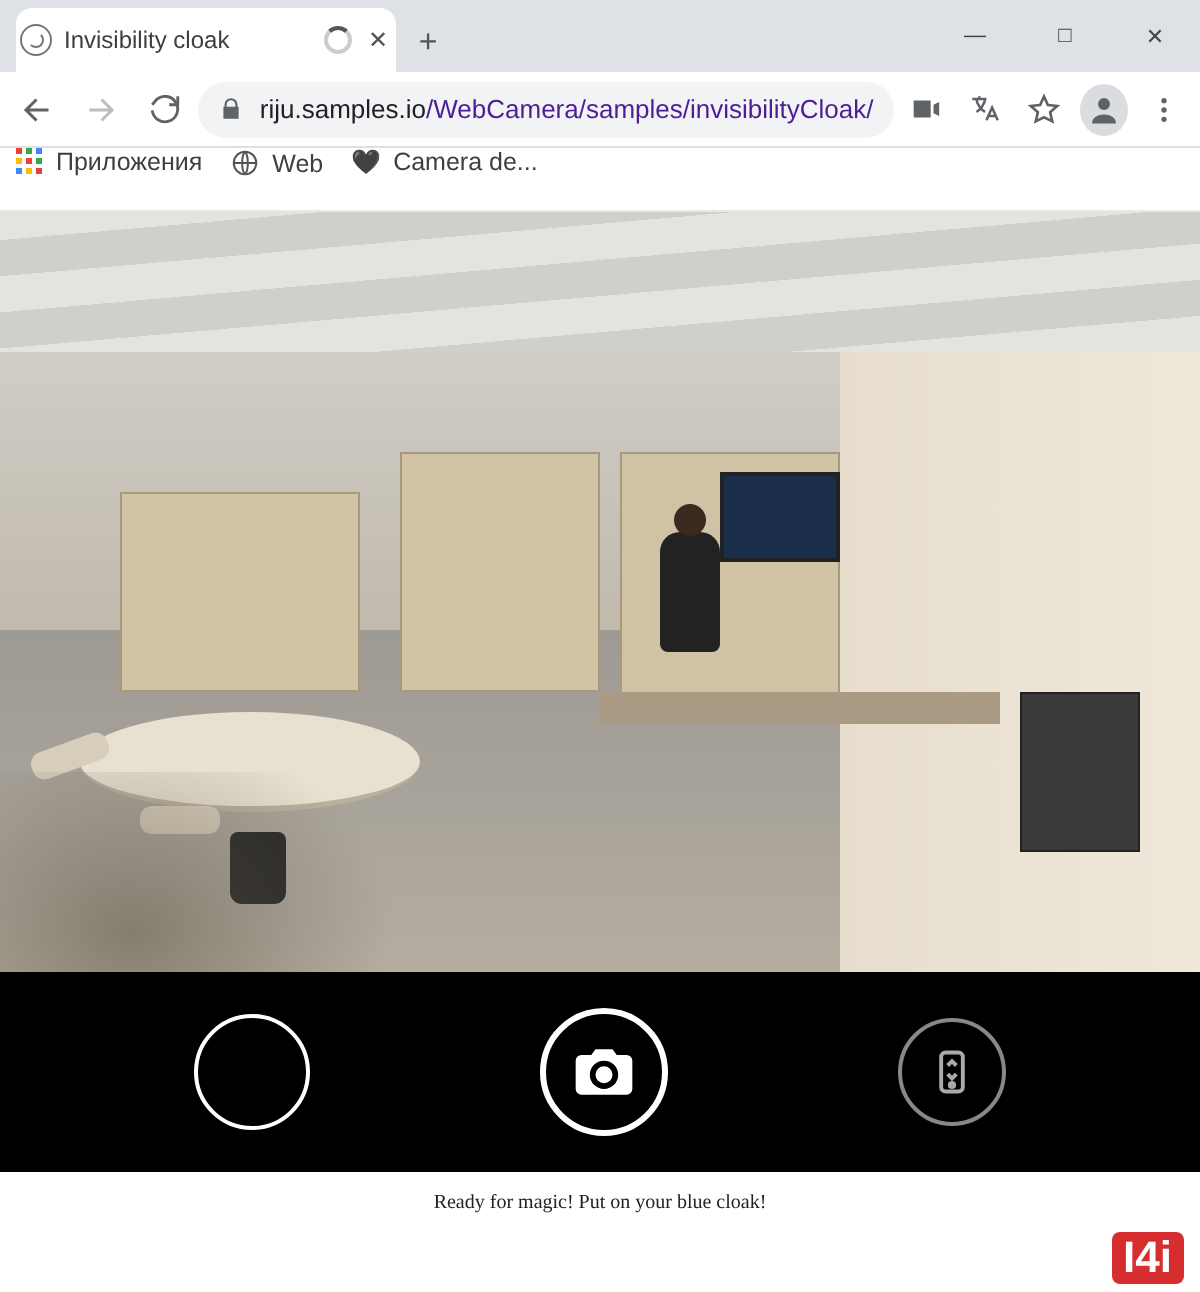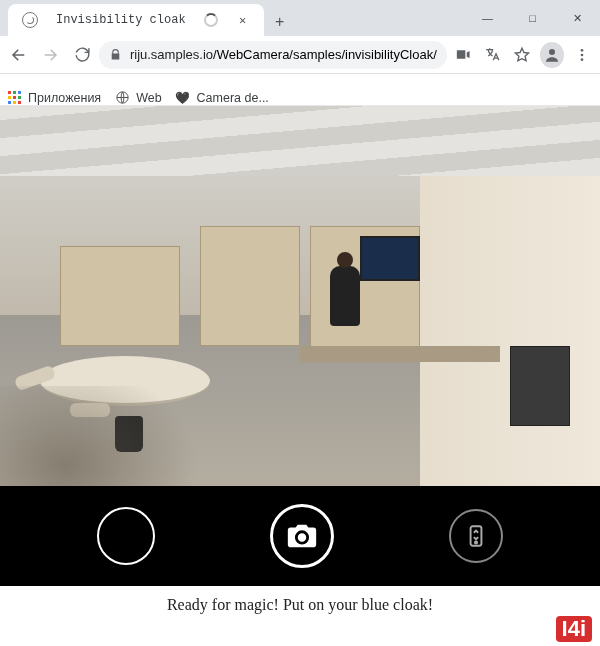--- a/index.html
+++ b/index.html
@@ -16,29 +16,28 @@
   
   .titlebar {
     height: 36px;
     background: #dee1e6;
     display: flex;
     align-items: flex-end;
   }
   .tab {
     display: flex;
     align-items: center;
-    gap: 18px;
+    gap: 6px;
     height: 32px;
     background: #fff;
     border-radius: 8px 8px 0 0;
-    padding: 0 14px;
+    padding: 0 2px;
     margin-left: 8px;
     min-width: 190px;
     position: relative;
-    font-family: Liberation Mono, monospace;
   }
   .tab .favicon {
     width: 16px; height: 16px;
     border-radius: 50%;
     border: 1.5px solid #777;
     position: relative;
     flex-shrink: 0;
   }
   .tab .favicon::after{
     content:"";
@@ -78,33 +77,33 @@
     color:#5f6368; cursor:pointer;
   }
   .nav-btn.disabled { color:#bdbdbd; cursor:default;}
   .omnibox {
     flex:1; height:28px; background:#f1f3f4; border-radius:14px;
     display:flex; align-items:center; padding:0 10px; gap:8px;
     color:#5f6368; font-size:13px;
   }
   .omnibox .lock { color:#5f6368; }
   .omnibox .url { color:#202124; flex:1; overflow:hidden; text-overflow:ellipsis; white-space:nowrap;}
-  .omnibox .url .path { color:#000000; }
+  .omnibox .url .path { color:#4c1d95; }
   .action-icon {
     width: 30px; height: 30px; display:flex; align-items:center; justify-content:center;
     color:#5f6368; cursor:pointer;
   }
   .avatar {
     width:26px; height:26px; border-radius:50%; background:#dadce0;
     display:flex; align-items:center; justify-content:center; color:#5f6368;
     margin: 0 2px;
   }
   
   .bookmarks {
-    height: 32px; background:#fff; display:flex; align-items:flex-end;
+    height: 32px; background:#fff; display:flex; align-items:flex-start;
     padding: 0 8px; gap: 14px; border-bottom:1px solid #e8e8e8;
     font-size:12.5px; color:#3c4043;
   }
   .bm-item { display:flex; align-items:center; gap:6px; cursor:pointer;}
   .apps-icon {
     width:14px; height:14px; position:relative;
   }
   .apps-icon span{
     position:absolute; width:3px; height:3px; background:#f9ab00;
   }
@@ -186,21 +185,21 @@
     cursor:pointer;
     background:transparent;
   }
   .cam-record { width:58px; height:58px; }
   .cam-record::after{ content:""; width:46px; height:46px; background:#fff; border-radius:50%; opacity:0; }
   .cam-shutter { width:64px; height:64px; border-width:3px; }
   .cam-switch { width:54px; height:54px; border:2px solid #888; }
   .status-text {
     position:absolute; left:0; right:0; top:484px;
     text-align:center; font-family: Georgia, 'Times New Roman', serif;
-    font-size:16px; color:#222; padding:6px 0 0 0;
+    font-size:10px; color:#222; padding:6px 0 0 0;
   }
   
   .watermark {
     position:absolute; right:0; bottom:4px;
     display:flex; align-items:center; gap:2px;
     font-family: "Microsoft YaHei","SimHei",sans-serif;
     font-weight:700; font-size:24px; color:#000;
     padding-right:8px;
     pointer-events:none;
   }

